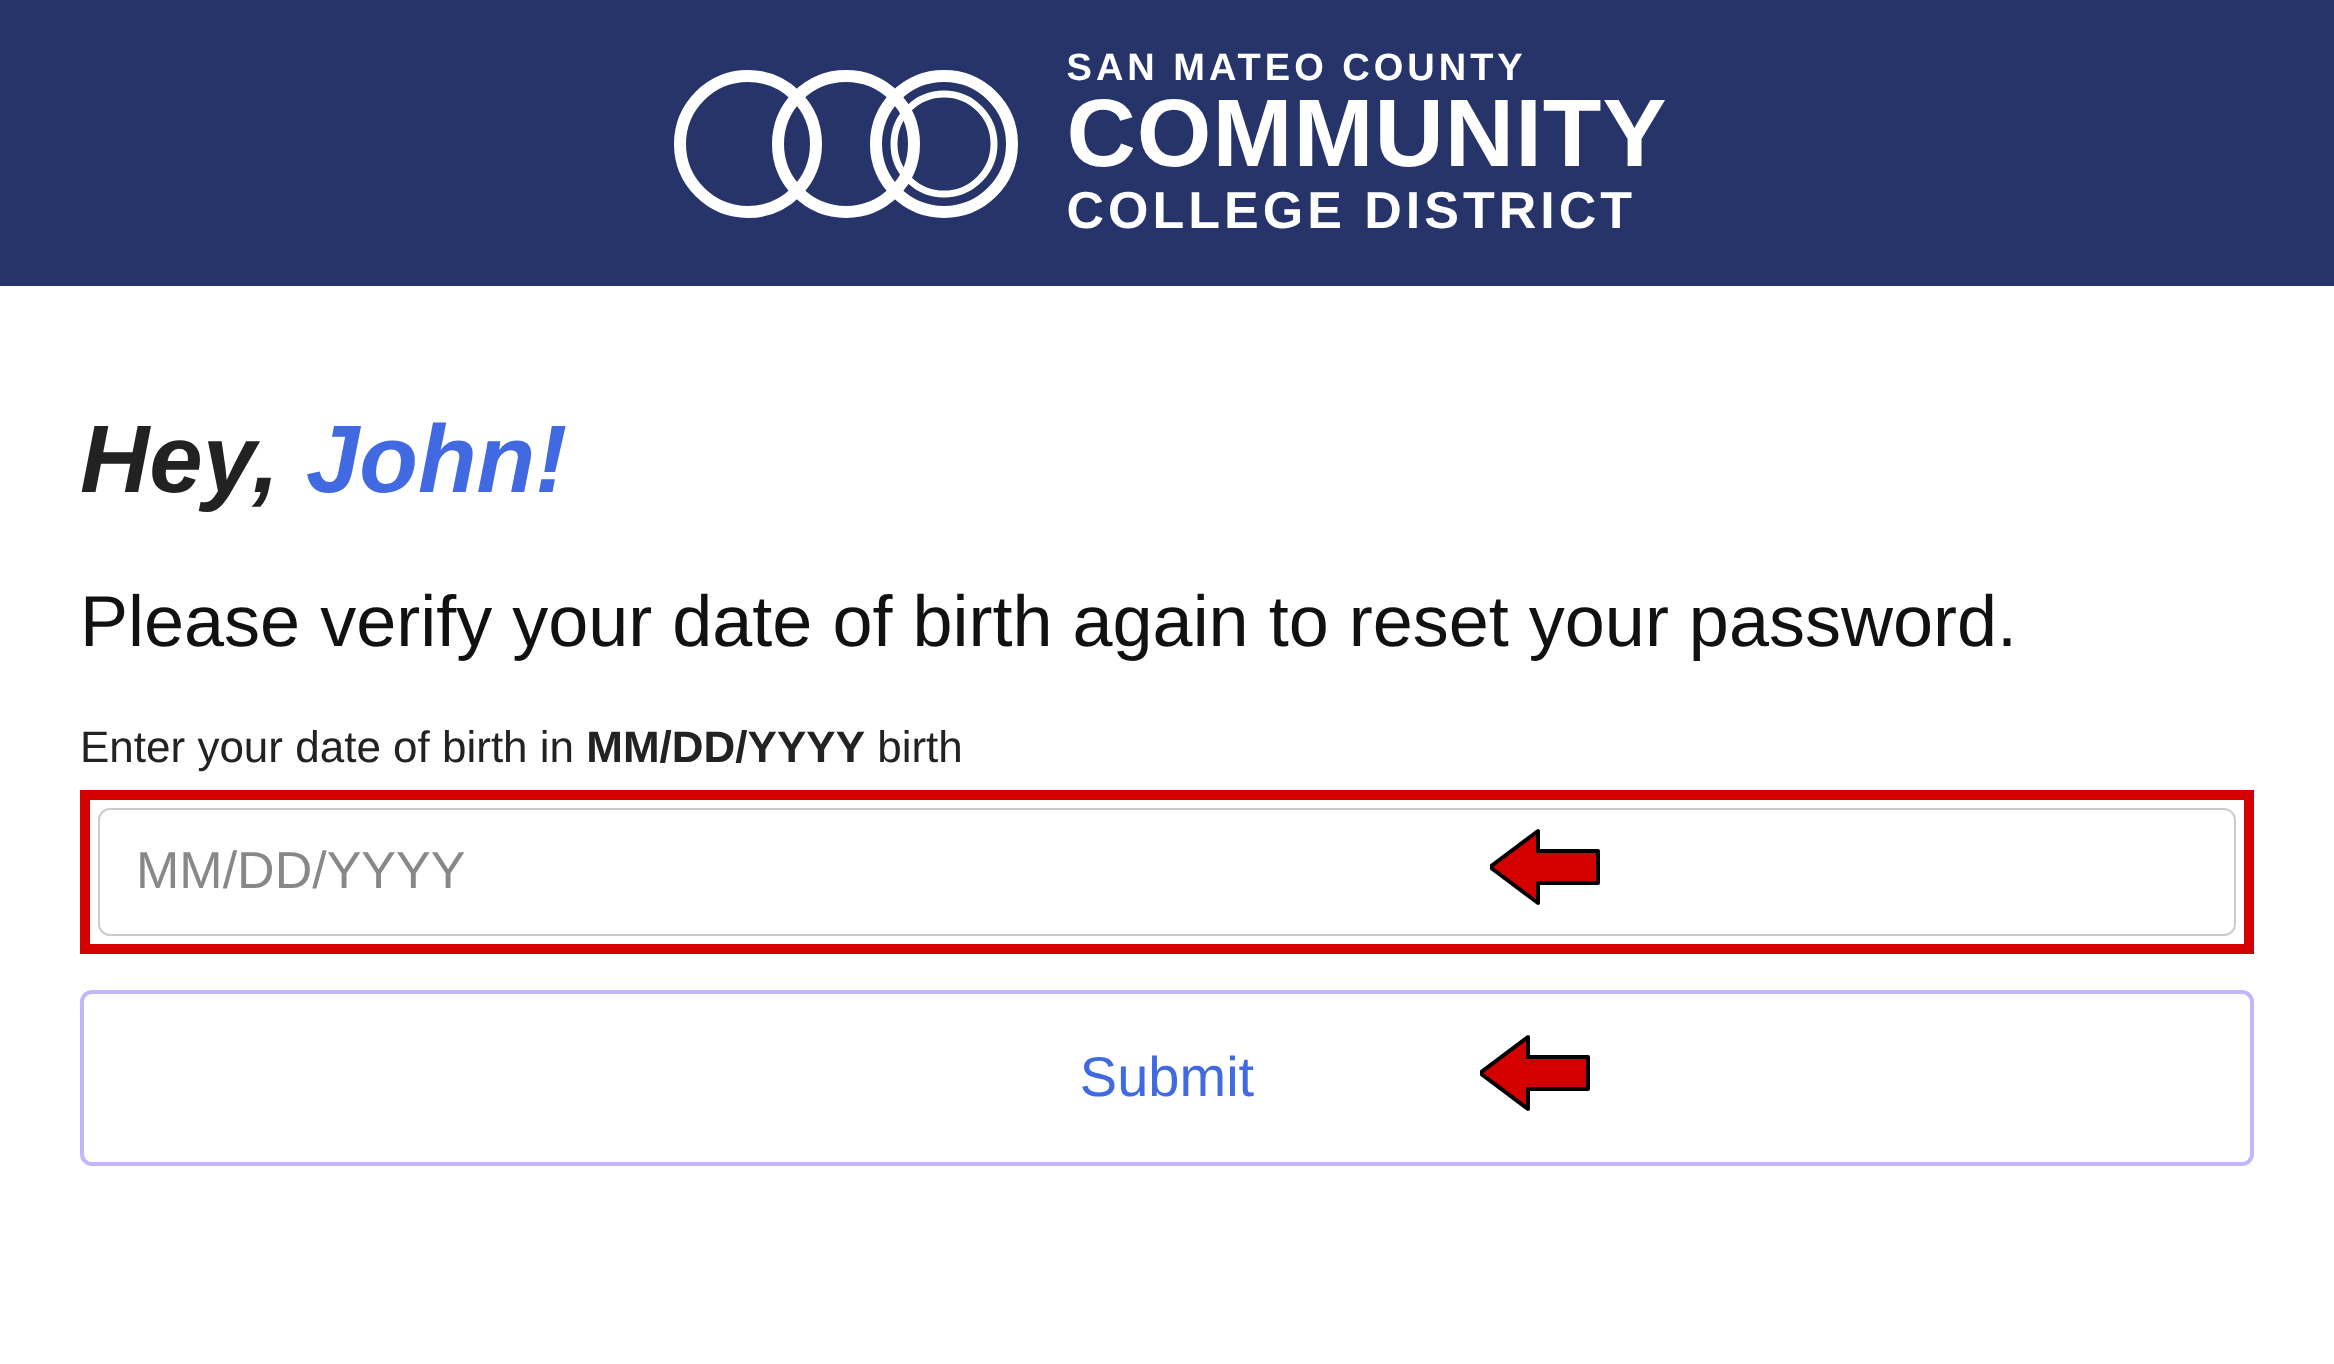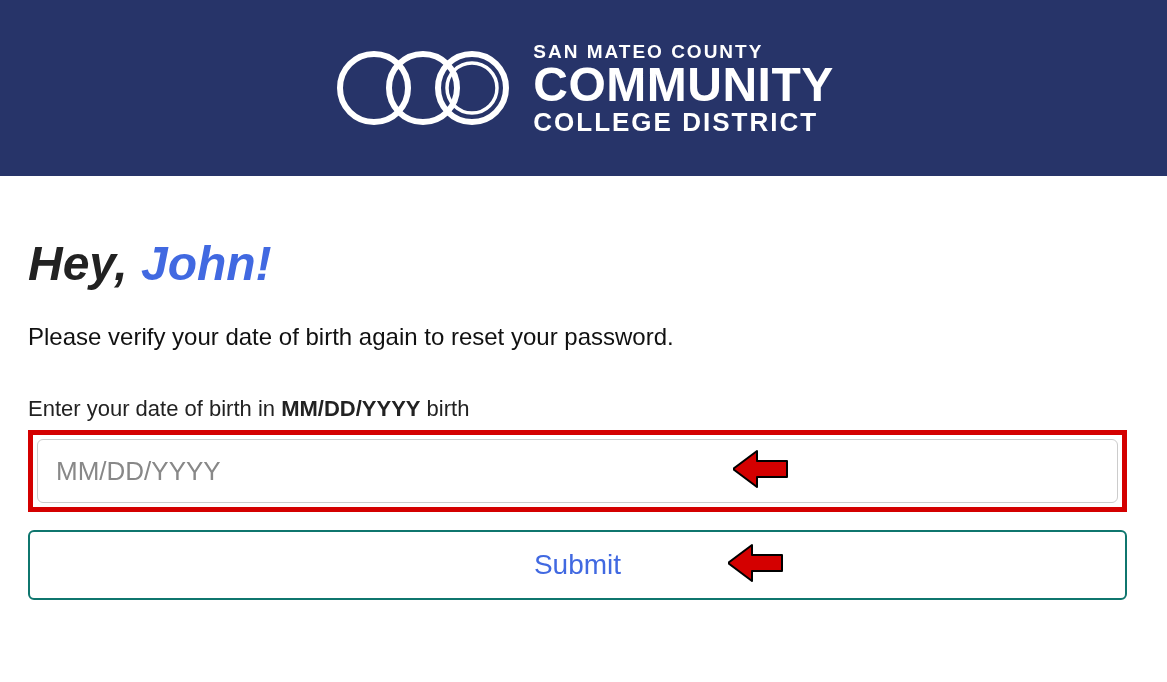--- a/index.html
+++ b/index.html
@@ -3,21 +3,21 @@
   <meta charset="utf-8">
   <style>
     * { margin: 0; padding: 0; box-sizing: border-box; }
     body {
       font-family: "Segoe UI", Arial, sans-serif;
       background: #ffffff;
       width: 1167px;
     }
     .header {
       background: #273469;
-      height: 176px;
+      height: 143px;
       display: flex;
       align-items: center;
       justify-content: center;
     }
     .logo-group {
       display: flex;
       align-items: center;
       gap: 20px;
     }
     .logo-rings {
@@ -35,36 +35,36 @@
       font-size: 48px;
       font-weight: 800;
       letter-spacing: 0.5px;
     }
     .logo-text .line3 {
       font-size: 26px;
       letter-spacing: 2px;
       font-weight: 600;
     }
     .content {
-      padding: 60px 40px 40px 28px;
+      padding: 60px 40px 40px 40px;
     }
     .greeting {
       font-size: 48px;
       font-style: italic;
       font-weight: 700;
       margin-bottom: 30px;
     }
     .greeting .hey { color: #222; }
     .greeting .name { color: #4169E1; }
     .instruction {
-      font-size: 24px;
+      font-size: 36px;
       font-weight: 500;
       color: #111;
       line-height: 1.3;
-      margin-bottom: 44px;
+      margin-bottom: 26px;
     }
     .label-row {
       font-size: 22px;
       color: #222;
       margin-bottom: 8px;
     }
     .label-row .fmt { font-weight: 700; }
     .input-highlight {
       border: 5px solid #d40000;
       padding: 4px;
@@ -78,22 +78,22 @@
       border-radius: 6px;
       font-size: 26px;
       padding: 0 18px;
       color: #888;
       background: #fff;
       outline: none;
     }
     .dob-input::placeholder { color: #888; }
     .submit-button {
       width: 100%;
-      height: 70px;
-      border: 2px solid #0f766e;
+      height: 88px;
+      border: 2px solid #c4b5fd;
       background: #fff;
       color: #4169E1;
       font-size: 28px;
       border-radius: 6px;
       cursor: pointer;
       position: relative;
     }
     .arrow {
       position: absolute;
       pointer-events: none;

